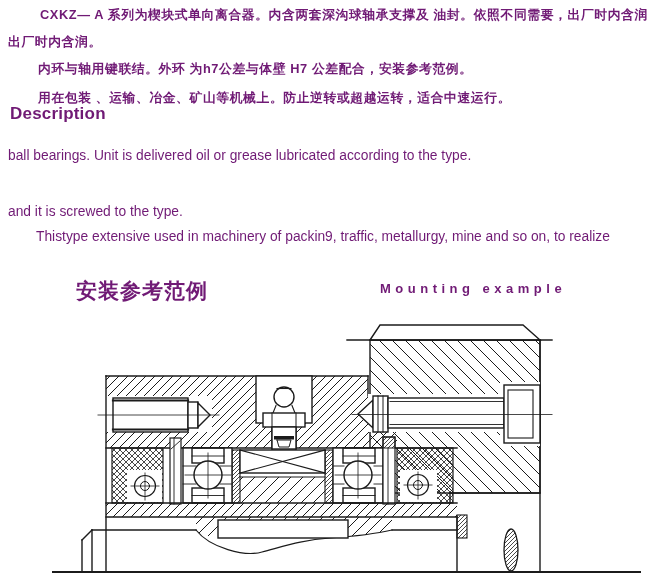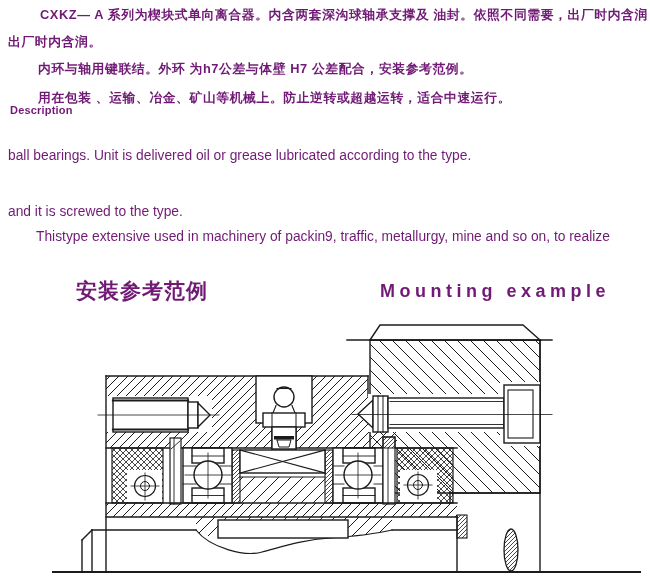--- a/index.html
+++ b/index.html
@@ -4,23 +4,23 @@
 <style>
   html,body{margin:0;padding:0;background:#888;}
   #page{position:relative;width:650px;height:583px;background:#ffffff;overflow:hidden;
         font-family:"Liberation Sans",sans-serif;color:#701a75;padding-left:17px;}
   .zh{position:absolute;left:8px;right:2px;font-size:12.8px;font-weight:600;
       letter-spacing:0.6px;white-space:nowrap;}
   .en{position:absolute;left:8px;right:2px;font-size:13.8px;font-weight:500;white-space:nowrap;}
   .indent1{padding-left:32px;}
   .indent2{padding-left:30px;}
   .indent3{padding-left:28px;}
-  .desc-h{position:absolute;left:10px;font-size:11px;font-weight:700;letter-spacing:0.2px;}
+  .desc-h{position:absolute;left:10px;font-size:17px;font-weight:700;letter-spacing:0.2px;}
   .cap-zh{position:absolute;left:76px;top:277px;font-size:21px;font-weight:700;letter-spacing:1px;text-align:right;}
-  .cap-en{position:absolute;left:380px;top:281px;font-size:18px;font-weight:700;letter-spacing:4.5px;}
+  .cap-en{position:absolute;left:380px;top:281px;font-size:13px;font-weight:700;letter-spacing:4.5px;}
   svg{position:absolute;left:0;top:0;}
 </style>
 </head>
 <body>
 
 <div id="page">
 
   <div class="zh indent1" style="top:7px">CXKZ— A 系列为楔块式单向离合器。内含两套深沟球轴承支撑及 油封。依照不同需要，出厂时内含润</div>
   <div class="zh" style="top:34px">出厂时内含润。</div>
   <div class="zh indent2" style="top:61px">内环与轴用键联结。外环 为h7公差与体壁 H7 公差配合，安装参考范例。</div>

